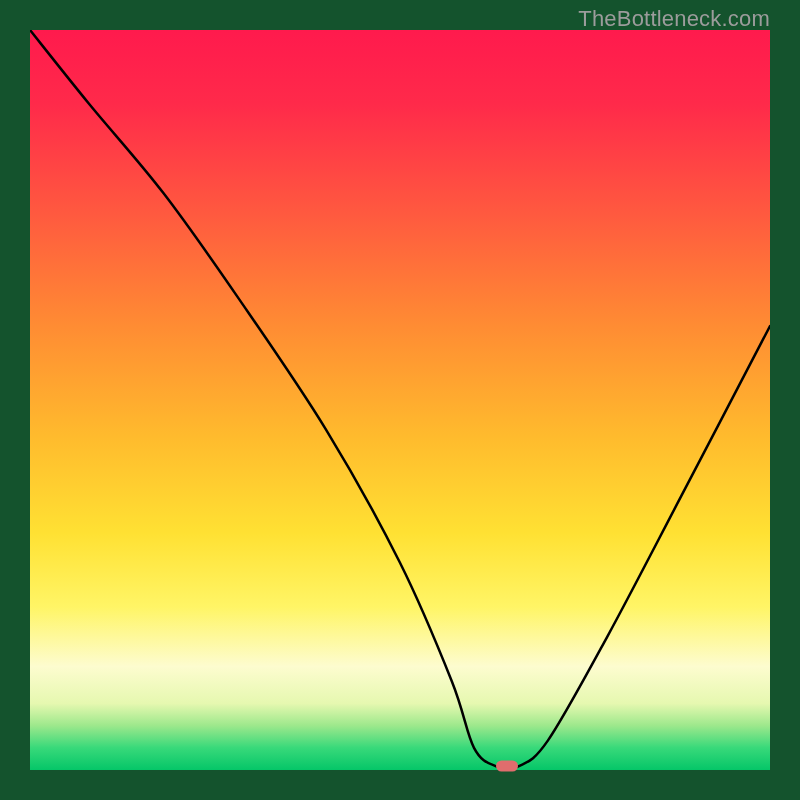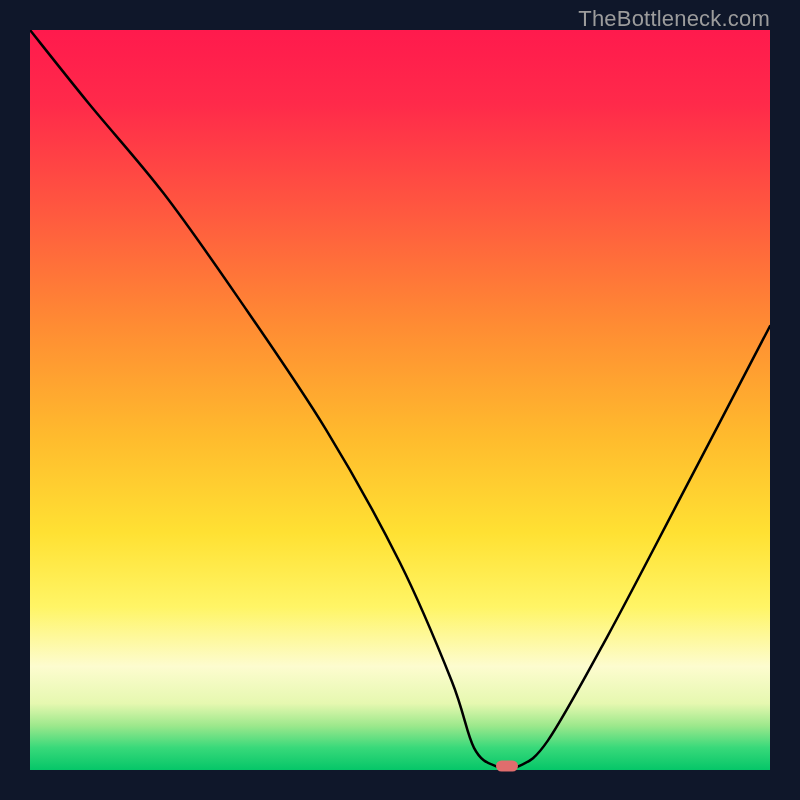--- a/index.html
+++ b/index.html
@@ -8,21 +8,21 @@
     width: 800px;
     height: 800px;
     background: #000;
     overflow: hidden;
     font-family: Arial, Helvetica, sans-serif;
   }
   .frame {
     position: relative;
     width: 800px;
     height: 800px;
-    background: #0f172a;
+    background: #14532d;
   }
   .plot {
     position: absolute;
     left: 30px;
     top: 30px;
     width: 740px;
     height: 740px;
     background: linear-gradient(
       to bottom,
       #ff1a4d 0%,

